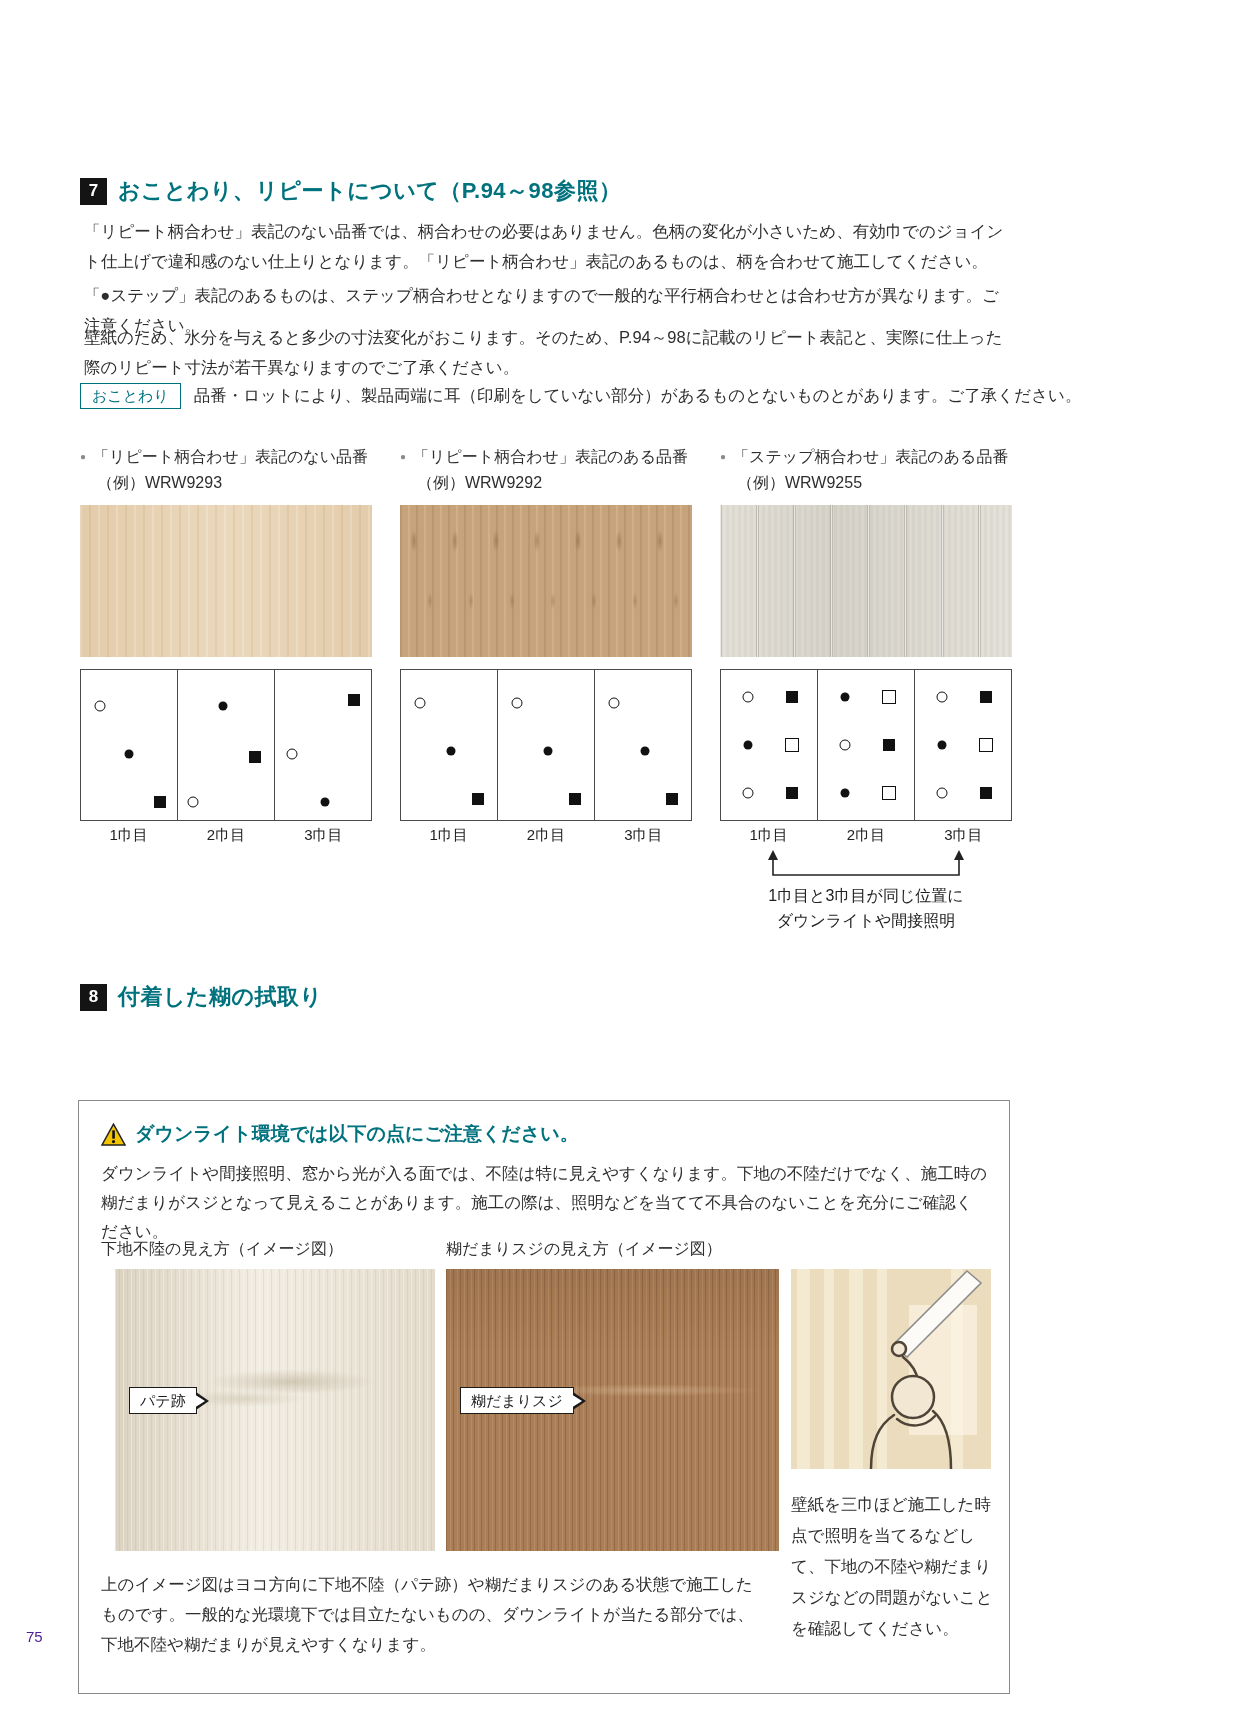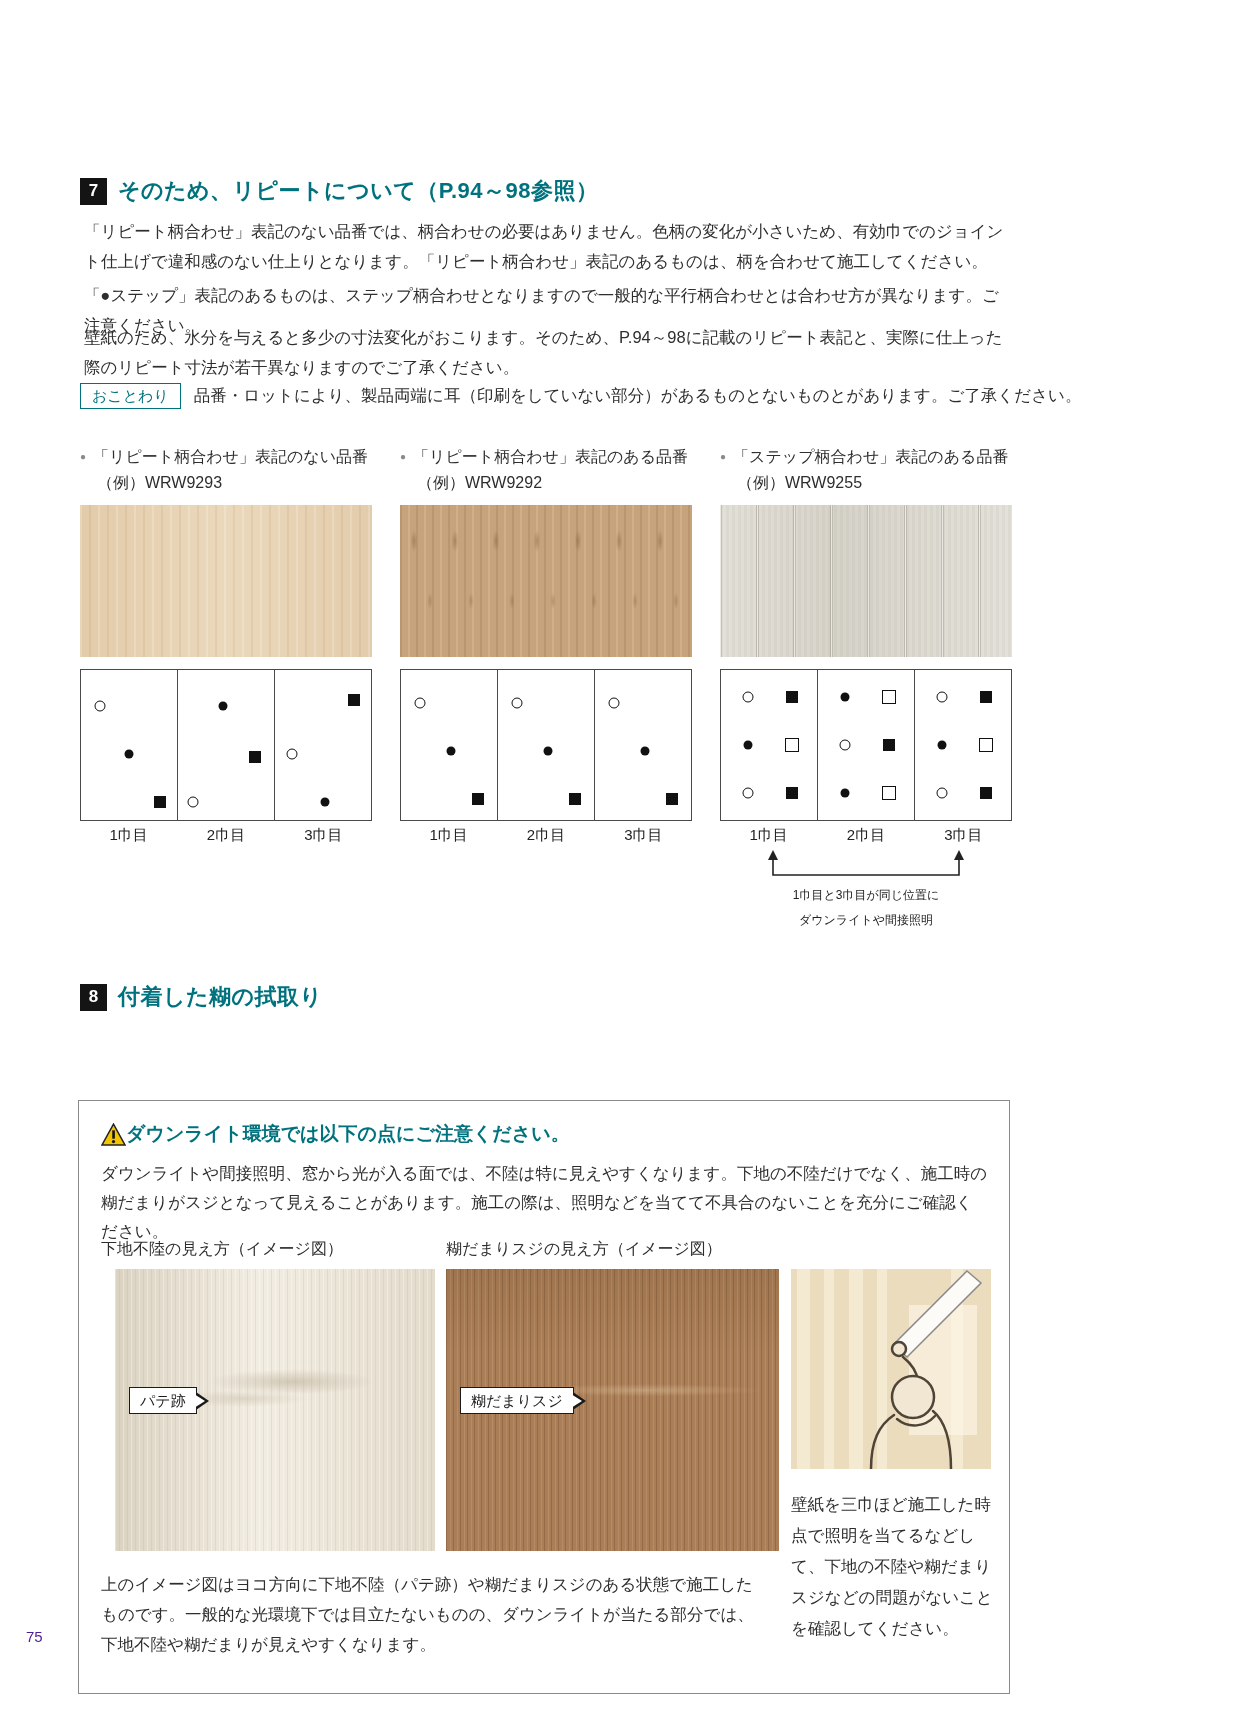--- a/index.html
+++ b/index.html
@@ -53,24 +53,24 @@
   .panel{flex:1;position:relative;background:#fff;border:1px solid #4a4a4a;margin-left:-1px;}
   .panel:first-child{margin-left:0;}
   .sym{position:absolute;transform:translate(-50%,-50%);}
   .sym-fc{width:9px;height:9px;border-radius:50%;background:#111;}
   .sym-oc{width:9px;height:9px;border-radius:50%;border:1.5px solid #111;background:#fff;}
   .sym-fs{width:12px;height:12px;background:#111;}
   .sym-os{width:12px;height:12px;border:1.5px solid #111;background:#fff;}
   .labels-row{display:flex;margin-top:5px;}
   .labels-row span{flex:1;text-align:center;font-size:15px;color:#222;}
   .bracket-wrap{display:flex;justify-content:center;margin-top:3px;}
-  .step-note{text-align:center;font-size:12px;line-height:25px;margin-top:3px;color:#222;}
+  .step-note{text-align:center;font-size:16px;line-height:25px;margin-top:3px;color:#222;}
   
   .caution-box{position:absolute;left:78px;top:1100px;width:930px;height:592px;border:1px solid #8a8a8a;background:#fff;}
-  .caution-title{position:absolute;left:22px;top:20px;display:flex;align-items:center;
+  .caution-title{position:absolute;left:22px;top:20px;display:flex;align-items:center;gap:9px;
                  color:#00727e;font-weight:bold;font-size:19px;}
   .caution-body{position:absolute;left:22px;top:58px;width:888px;font-size:16.5px;line-height:29px;}
   .img-label{position:absolute;font-size:16px;top:138px;color:#2e2e2e;}
   .photo{position:absolute;top:168px;width:320px;height:282px;}
   .photo-putty{
     background-color:#e9e2d4;
     background-image:
       radial-gradient(ellipse 120px 18px at 55% 40%, rgba(185,172,148,.55), rgba(185,172,148,0) 70%),
       radial-gradient(ellipse 90px 12px at 40% 46%, rgba(200,190,168,.5), rgba(200,190,168,0) 70%),
       repeating-linear-gradient(90deg, rgba(255,255,255,.35) 0 1px, rgba(0,0,0,0) 1px 4px,
@@ -96,21 +96,21 @@
   .caption-right{position:absolute;left:712px;top:388px;width:202px;font-size:16.5px;line-height:31px;}
   .page-num{position:absolute;left:26px;top:1628px;font-size:15px;color:#4c1d95;}
 </style>
 </head>
 <body>
 
 <div class="page">
 
   <div class="sec-header" style="top:176px;">
     <span class="sec-num">7</span>
-    <span class="sec-title">そのため、リピートについて（P.94～98参照）</span>
+    <span class="sec-title">おことわり、リピートについて（P.94～98参照）</span>
   </div>
 
   <div class="para" style="top:212px;">
     <p>「リピート柄合わせ」表記のない品番では、柄合わせの必要はありません。色柄の変化が小さいため、有効巾でのジョイント仕上げで違和感のない仕上りとなります。「リピート柄合わせ」表記のあるものは、柄を合わせて施工してください。</p>
     <p>「●ステップ」表記のあるものは、ステップ柄合わせとなりますので一般的な平行柄合わせとは合わせ方が異なります。ご注意ください。</p>
   </div>
 
   <div class="para" style="top:318px;">
     <p>壁紙のため、水分を与えると多少の寸法変化がおこります。そのため、P.94～98に記載のリピート表記と、実際に仕上った際のリピート寸法が若干異なりますのでご了承ください。</p>
   </div>

